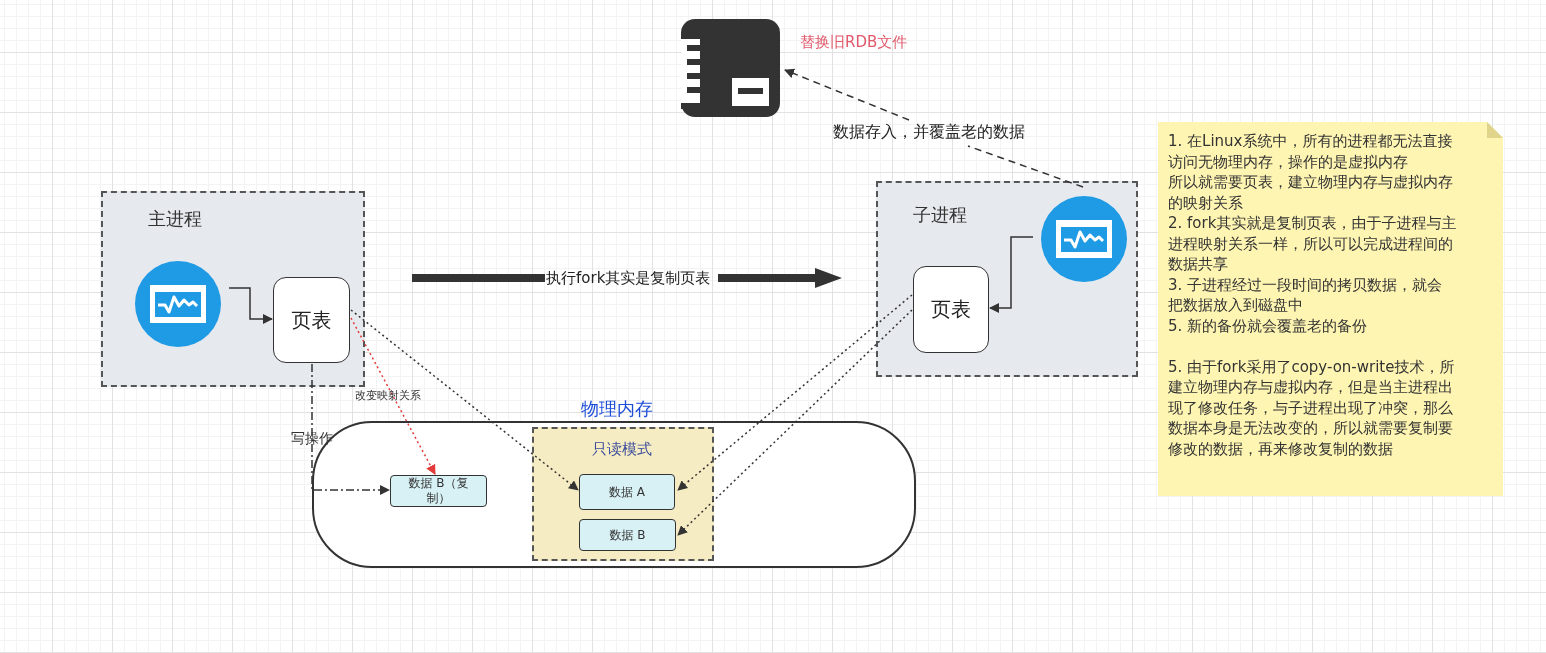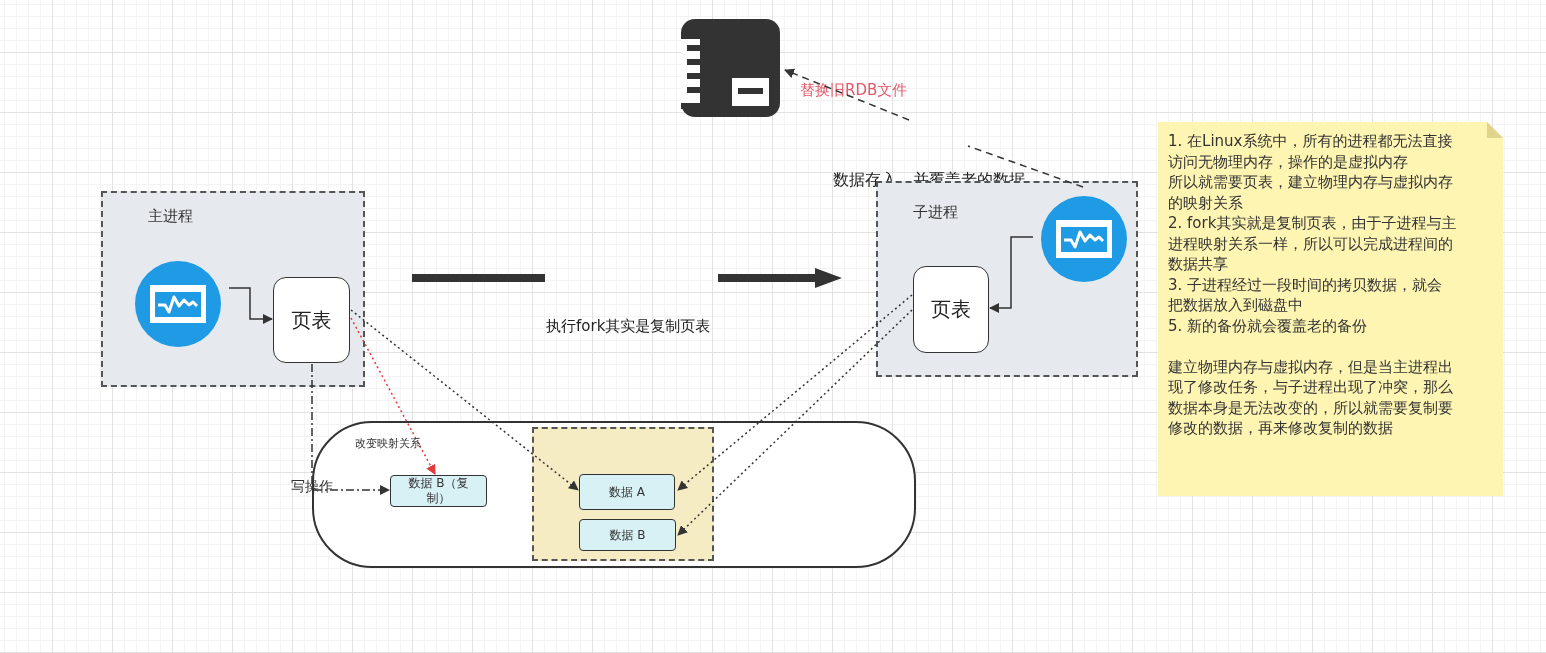--- a/index.html
+++ b/index.html
@@ -13,38 +13,38 @@
       linear-gradient(90deg, #f3f3f3 1px, transparent 1px);
     background-size: 60px 60px, 60px 60px, 12px 12px, 12px 12px;
     background-position: -8px -8px, -8px -8px, -8px -8px, -8px -8px;
     font-family: "DejaVu Sans", sans-serif;
     color:#333;
   }
   .abs { position:absolute; }
   .cont {
     position:absolute; background:#e6e9ed; border:2px dashed #555; box-sizing:border-box;
   }
-  .ctitle { position:absolute; font-size:15px; color:#333; }
+  .ctitle { position:absolute; font-size:18px; color:#333; }
   .pt {
     position:absolute; background:#fff; border:1.5px solid #333; border-radius:13px;
     box-sizing:border-box; display:flex; align-items:center; justify-content:center;
     font-size:20px; color:#222;
   }
   .pm {
     position:absolute; border:2px solid #333; border-radius:60px; box-sizing:border-box; background:#fff;
   }
   .ro {
     position:absolute; background:#f6ecc3; border:2px dashed #555; box-sizing:border-box;
   }
   .data {
     position:absolute; background:#d8f1f5; border:1.5px solid #333; border-radius:4px;
     box-sizing:border-box; display:flex; align-items:center; justify-content:center;
     font-size:12px; color:#333; text-align:center; line-height:15px;
   }
-  .lbl { position:absolute; white-space:nowrap;margin-top:48px; }
+  .lbl { position:absolute; white-space:nowrap; }
   .note {
     position:absolute; left:1158px; top:122px; width:345px; height:374px;
     background:#fff5b3;
     clip-path: polygon(0 0, calc(100% - 16px) 0, 100% 16px, 100% 100%, 0 100%);
     box-sizing:border-box; padding:0 0 0 10px;
   }
   .note-fold {
     position:absolute; left:1487px; top:122px; width:16px; height:16px;
     background:#e0d38a;
     clip-path: polygon(0 0, 100% 100%, 0 100%);
@@ -94,21 +94,21 @@
 <div class="abs" style="left:1040px;top:195px;width:88px;height:88px;">
   <svg width="88" height="88" viewBox="0 0 88 88">
     <circle cx="44" cy="44" r="43" fill="#1f9be5"></circle>
     <rect x="16" y="25" width="56" height="38" fill="#fff"></rect>
     <rect x="21" y="32" width="46" height="25" fill="#1f9be5"></rect>
     <polyline points="24,45 31,45 35,52 40,37 45,46 50,40 55,45 59,42 63,46" fill="none" stroke="#fff" stroke-width="3" stroke-linejoin="round"></polyline>
   </svg>
 </div>
 <div class="pt" style="left:913px;top:266px;width:76px;height:87px;">页表</div>
 
-<div class="lbl" style="left:581px;top:397px;font-size:18px;color:#c2410c;">物理内存</div>
+<div class="lbl" style="left:581px;top:397px;font-size:18px;color:#1d4ed8;">物理内存</div>
 <div class="pm" style="left:312px;top:421px;width:604px;height:147px;"></div>
 <div class="ro" style="left:532px;top:427px;width:182px;height:134px;"></div>
 <div class="lbl" style="left:592px;top:440px;font-size:15px;color:#3b4c9b;">只读模式</div>
 <div class="data" style="left:579px;top:474px;width:96px;height:36px;">数据 A</div>
 <div class="data" style="left:579px;top:519px;width:97px;height:32px;">数据 B</div>
 <div class="data" style="left:390px;top:475px;width:97px;height:32px;flex-direction:column;">
   <span>数据 B（复</span>
   <span>制）</span>
 </div>
 
@@ -154,19 +154,20 @@
       <div class="note-line">访问无物理内存，操作的是虚拟内存</div>
       <div class="note-line">所以就需要页表，建立物理内存与虚拟内存</div>
       <div class="note-line">的映射关系</div>
       <div class="note-line">2. fork其实就是复制页表，由于子进程与主</div>
       <div class="note-line">进程映射关系一样，所以可以完成进程间的</div>
       <div class="note-line">数据共享</div>
       <div class="note-line">3. 子进程经过一段时间的拷贝数据，就会</div>
       <div class="note-line">把数据放入到磁盘中</div>
       <div class="note-line">5. 新的备份就会覆盖老的备份</div>
       <div class="note-line"></div>
+      <div class="note-line">5. 由于fork采用了copy-on-write技术，所</div>
       <div class="note-line">建立物理内存与虚拟内存，但是当主进程出</div>
       <div class="note-line">现了修改任务，与子进程出现了冲突，那么</div>
       <div class="note-line">数据本身是无法改变的，所以就需要复制要</div>
       <div class="note-line">修改的数据，再来修改复制的数据</div>
     </div>
 </div>
 <div class="note-fold"></div>
 
 </body></html>

